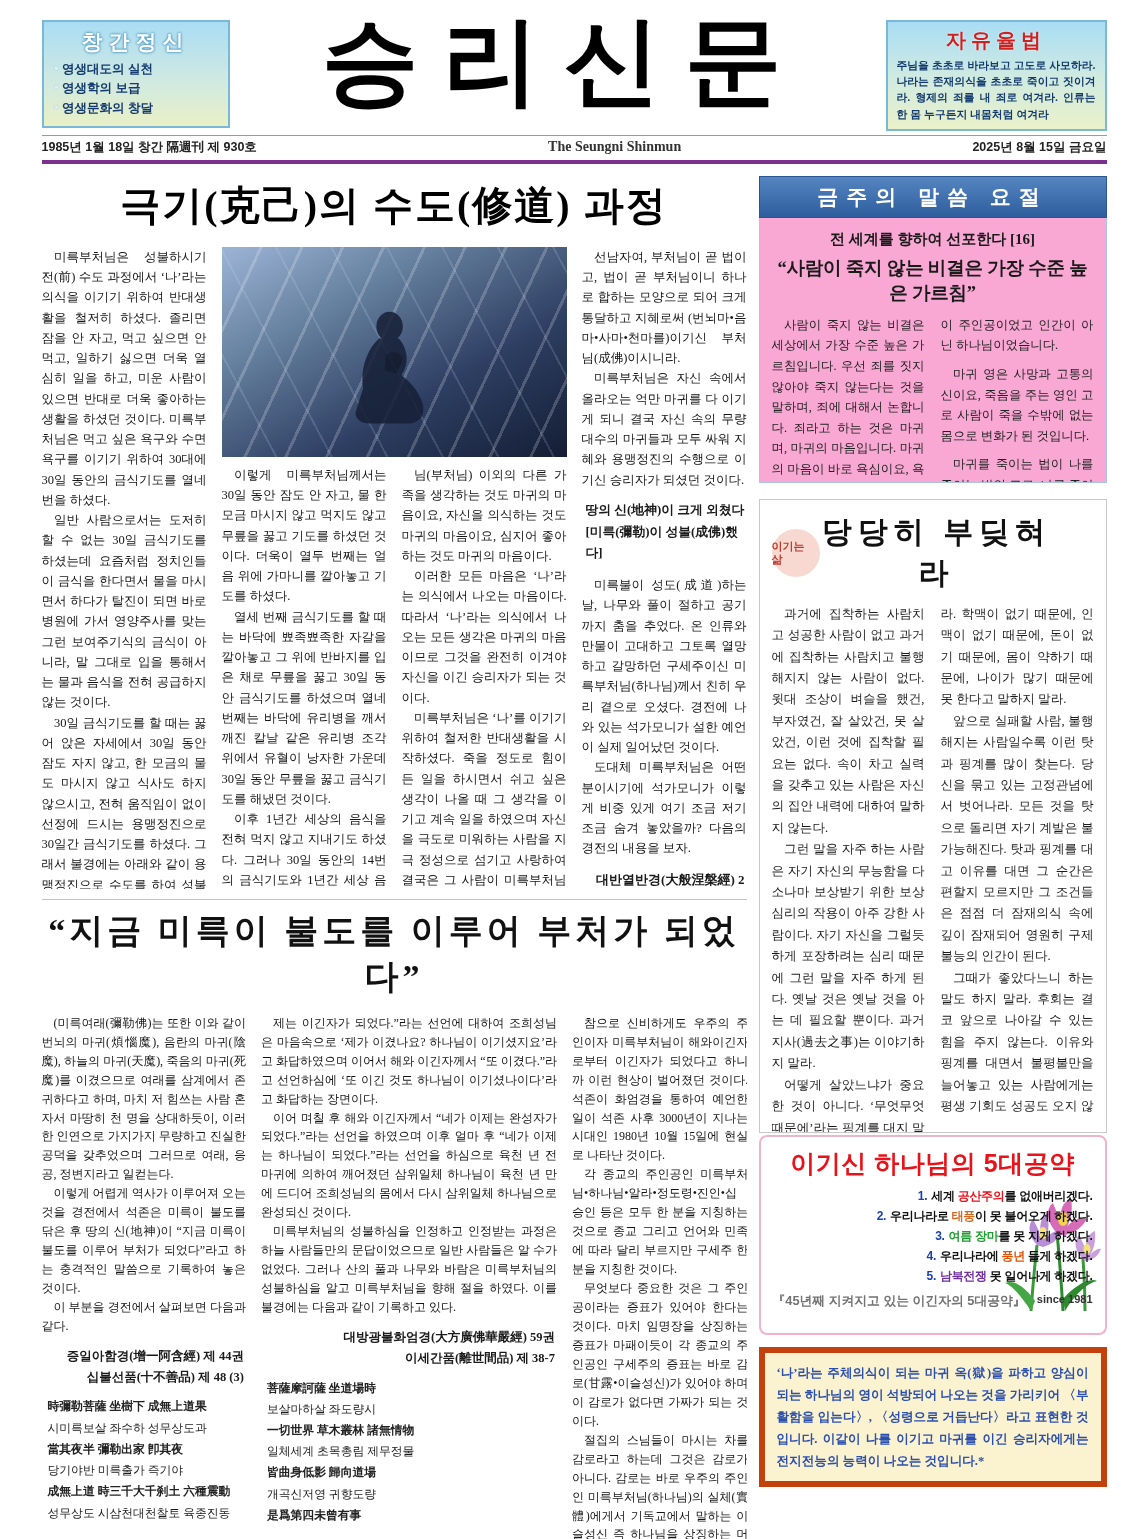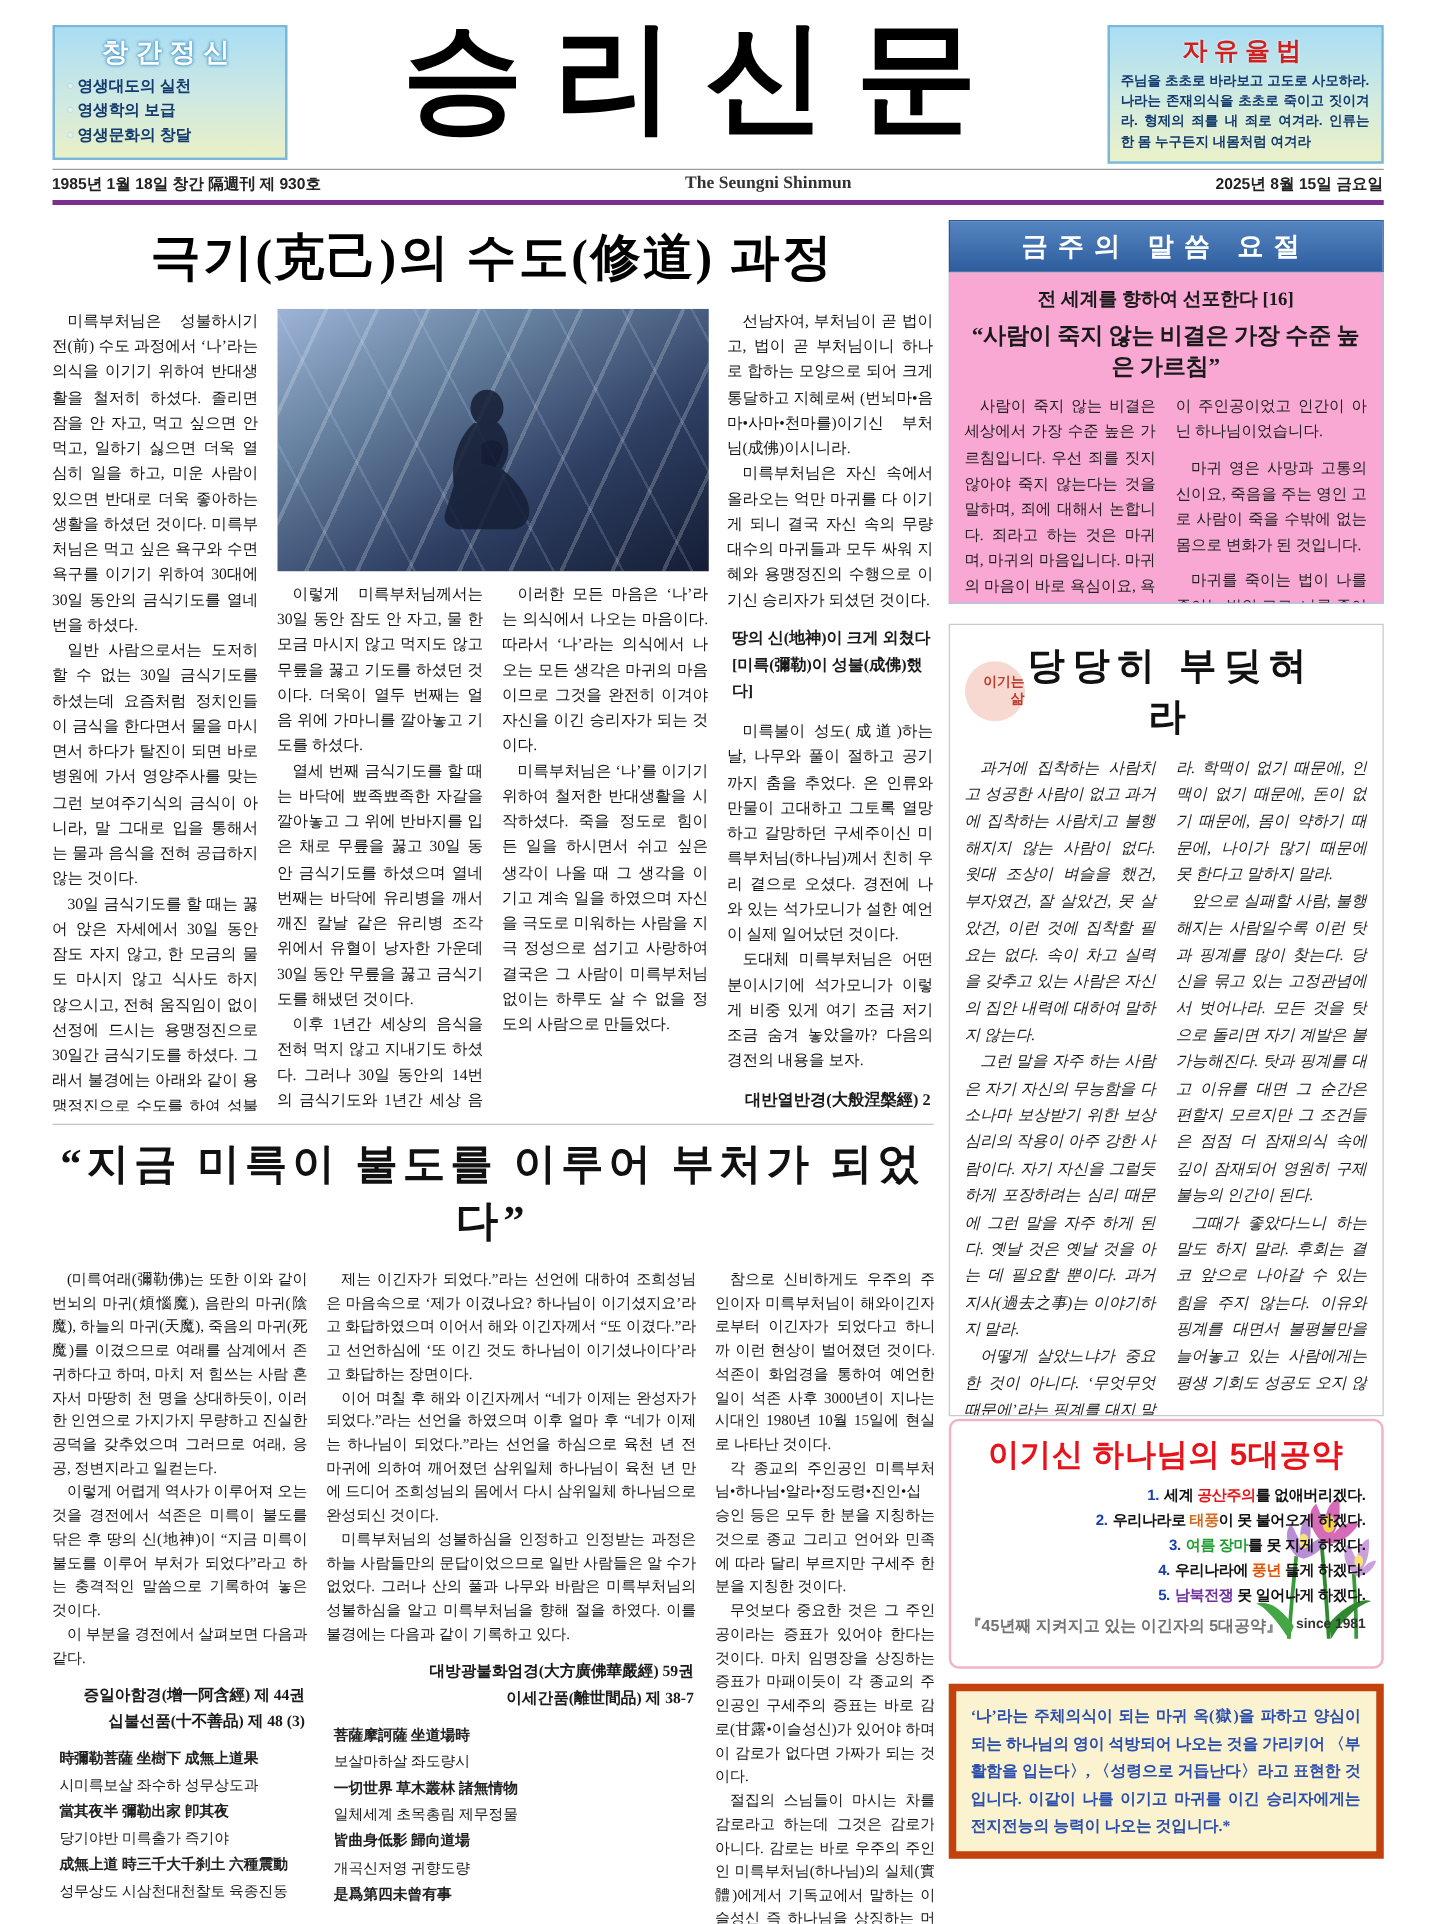--- a/index.html
+++ b/index.html
@@ -111,27 +111,27 @@
   }
   .wp-kicker{text-align:center;font-size:15px;font-weight:700;margin:0 0 6px;}
   .wp-headline{text-align:center;font-size:18.5px;font-weight:800;margin:0 0 10px;letter-spacing:-0.2px;}
   .wp-cols{columns:2;column-gap:16px;}
   .wp-cols p{margin:0 0 8px;font-size:12.4px;line-height:1.66;text-align:justify;text-indent:1em;color:#222;}
 
   .winning{border:1px solid #c9c9c9;padding:12px 12px 8px;margin-top:16px;height:612px;overflow:hidden;background:#fff;}
   .win-head{display:flex;align-items:center;margin-bottom:10px;}
   .win-badge{
     width:48px;height:48px;border-radius:50%;background:#f7d9d2;flex:0 0 48px;
-    display:flex;flex-direction:column;align-items:flex-end;justify-content:center;
+    display:flex;flex-direction:column;align-items:flex-start;justify-content:center;
     color:#c0392b;font-size:11px;font-weight:800;line-height:1.15;
     font-family:"Liberation Sans","DejaVu Sans",sans-serif;
   }
   .win-title{flex:1;text-align:center;font-size:30px;font-weight:700;letter-spacing:6px;color:#111;margin-right:40px;}
   .win-cols{columns:2;column-gap:16px;height:536px;overflow:hidden;}
-  .win-cols p{margin:0;font-size:12.6px;line-height:1.7;text-align:justify;text-indent:1em;color:#1b1b1b;font-style:italic;}
+  .win-cols p{margin:0;font-size:12.6px;line-height:1.7;text-align:justify;text-indent:1em;color:#1b1b1b;}
 
   .pledges{
     position:relative;border:2px solid #f0b4c8;border-radius:8px;background:#fff;
     margin-top:2px;padding:10px 12px 8px;min-height:178px;
     font-family:"Liberation Sans","DejaVu Sans",sans-serif;
   }
   .pl-title{color:#e8131a;font-size:25px;font-weight:900;text-align:center;margin:0 0 8px;letter-spacing:0.5px;}
   .pl-item{font-size:12px;font-weight:800;color:#111;margin:3px 0;position:relative;z-index:2;letter-spacing:-0.3px;text-align:right;}
   .pl-num{color:#1a3fae;margin-right:4px;}
   .k0{color:#e8131a;} .k1{color:#d2691e;} .k2{color:#1e9e30;} .k3{color:#e05206;} .k4{color:#7030a0;}
@@ -196,20 +196,21 @@
         </div>
 
         <div class="a1-c2 body-col">
           <p>이렇게 미륵부처님께서는 30일 동안 잠도 안 자고, 물 한 모금 마시지 않고 먹지도 않고 무릎을 꿇고 기도를 하셨던 것이다. 더욱이 열두 번째는 얼음 위에 가마니를 깔아놓고 기도를 하셨다.</p>
           <p>열세 번째 금식기도를 할 때는 바닥에 뾰족뾰족한 자갈을 깔아놓고 그 위에 반바지를 입은 채로 무릎을 꿇고 30일 동안 금식기도를 하셨으며 열네 번째는 바닥에 유리병을 깨서 깨진 칼날 같은 유리병 조각 위에서 유혈이 낭자한 가운데 30일 동안 무릎을 꿇고 금식기도를 해냈던 것이다.</p>
           <p>이후 1년간 세상의 음식을 전혀 먹지 않고 지내기도 하셨다. 그러나 30일 동안의 14번의 금식기도와 1년간 세상 음식을 전혀 먹지 않는 경지에 오를 정도로 자신을 어느 정도 이기기는 하였으나 완전히 자신을 이긴 승리자가 되지는 못하였다. 그리하여 미륵부처님은 자신의 마음속에서 일어나는 모든 마귀의 마음과 싸우기 시작하셨다.</p>
 
         </div>
 
         <div class="a1-c3 body-col">
+          <p>님(부처님) 이외의 다른 가족을 생각하는 것도 마귀의 마음이요, 자신을 의식하는 것도 마귀의 마음이요, 심지어 좋아하는 것도 마귀의 마음이다.</p>
           <p>이러한 모든 마음은 ‘나’라는 의식에서 나오는 마음이다. 따라서 ‘나’라는 의식에서 나오는 모든 생각은 마귀의 마음이므로 그것을 완전히 이겨야 자신을 이긴 승리자가 되는 것이다.</p>
           <p>미륵부처님은 ‘나’를 이기기 위하여 철저한 반대생활을 시작하셨다. 죽을 정도로 힘이 든 일을 하시면서 쉬고 싶은 생각이 나올 때 그 생각을 이기고 계속 일을 하였으며 자신을 극도로 미워하는 사람을 지극 정성으로 섬기고 사랑하여 결국은 그 사람이 미륵부처님 없이는 하루도 살 수 없을 정도의 사람으로 만들었다.</p>
 
         </div>
 
         <div class="a1-c4 body-col">
           <p>선남자여, 부처님이 곧 법이고, 법이 곧 부처님이니 하나로 합하는 모양으로 되어 크게 통달하고 지혜로써 (번뇌마•음마•사마•천마를)이기신 부처님(成佛)이시니라.</p>
           <p>미륵부처님은 자신 속에서 올라오는 억만 마귀를 다 이기게 되니 결국 자신 속의 무량대수의 마귀들과 모두 싸워 지혜와 용맹정진의 수행으로 이기신 승리자가 되셨던 것이다.</p>
           <div class="a1-subhead">
             <span class="ln">땅의 신(地神)이 크게 외쳤다</span><br>

